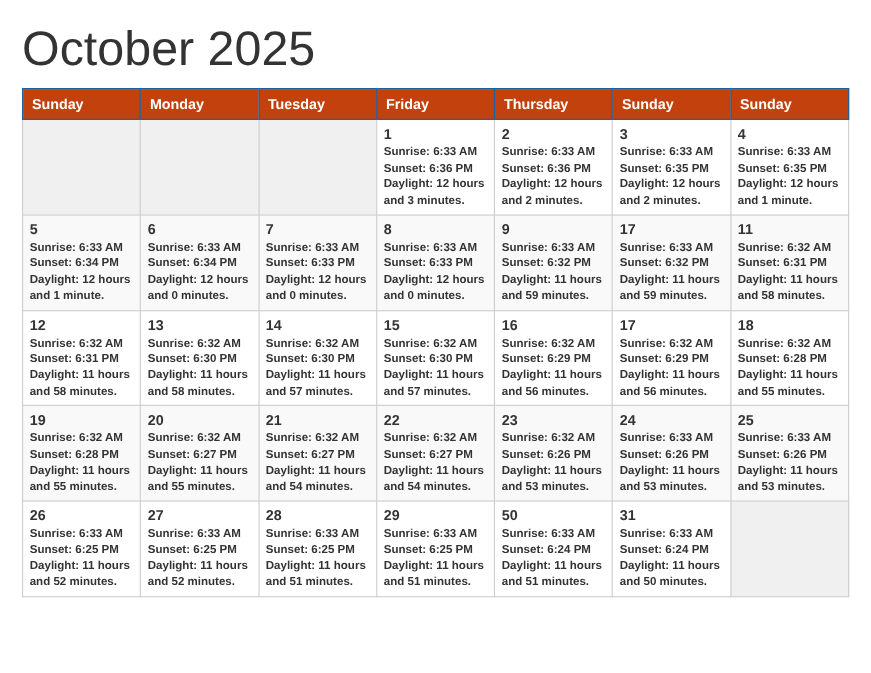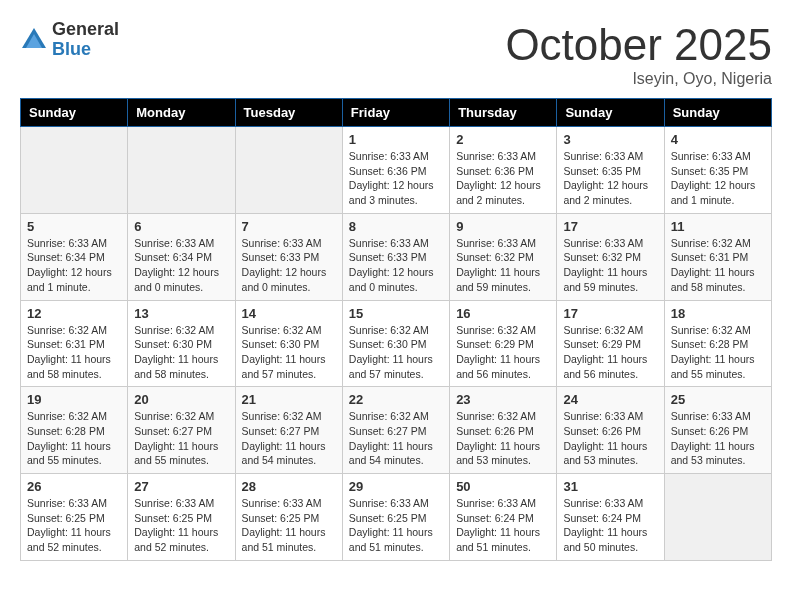--- a/index.html
+++ b/index.html
@@ -43,21 +43,21 @@
     .location-title {
       font-size: 16px;
       color: #555;
     }
     .calendar-table {
       width: 100%;
       border-collapse: collapse;
       border: 1px solid #ccc;
     }
     .calendar-table th {
-      background-color: #000000;
+      background-color: #c2410c;
       color: #fff;
       text-align: left;
       padding: 6px 8px;
       font-size: 13px;
       border: 1px solid #1a5fa0;
     }
     .calendar-table td {
       vertical-align: top;
       padding: 5px 6px;
       border: 1px solid #ccc;
@@ -73,42 +73,32 @@
     .day-number {
       font-size: 13px;
       font-weight: bold;
       display: block;
       margin-bottom: 2px;
     }
     .day-info {
       font-size: 10.5px;
       line-height: 1.4;
       color: #333;
+      font-weight: bold;
     }
     .empty-cell {
       background: #f0f0f0 !important;
     }
   </style>
 </head>
 <body>
 
 <div class="header">
-  <div class="logo">
-    <svg class="logo-icon" viewBox="0 0 28 28">
-      <polygon points="14,2 26,22 2,22" fill="#2979b8"></polygon>
-      <polygon points="14,8 22,22 6,22" fill="#5ba3e0"></polygon>
-    </svg>
-    <div class="logo-text">
-      <div class="logo-general">General</div>
-      <div class="logo-blue">Blue</div>
-    </div>
-  </div>
   <div class="title-block">
     <div class="month-title">October 2025</div>
-    <div class="location-title">Iseyin, Oyo, Nigeria</div>
   </div>
 </div>
 
 <table class="calendar-table">
   <thead>
     <tr id="weekday-header">
     <th>Sunday</th>
         <th>Monday</th>
         <th>Tuesday</th>
         <th>Friday</th>

